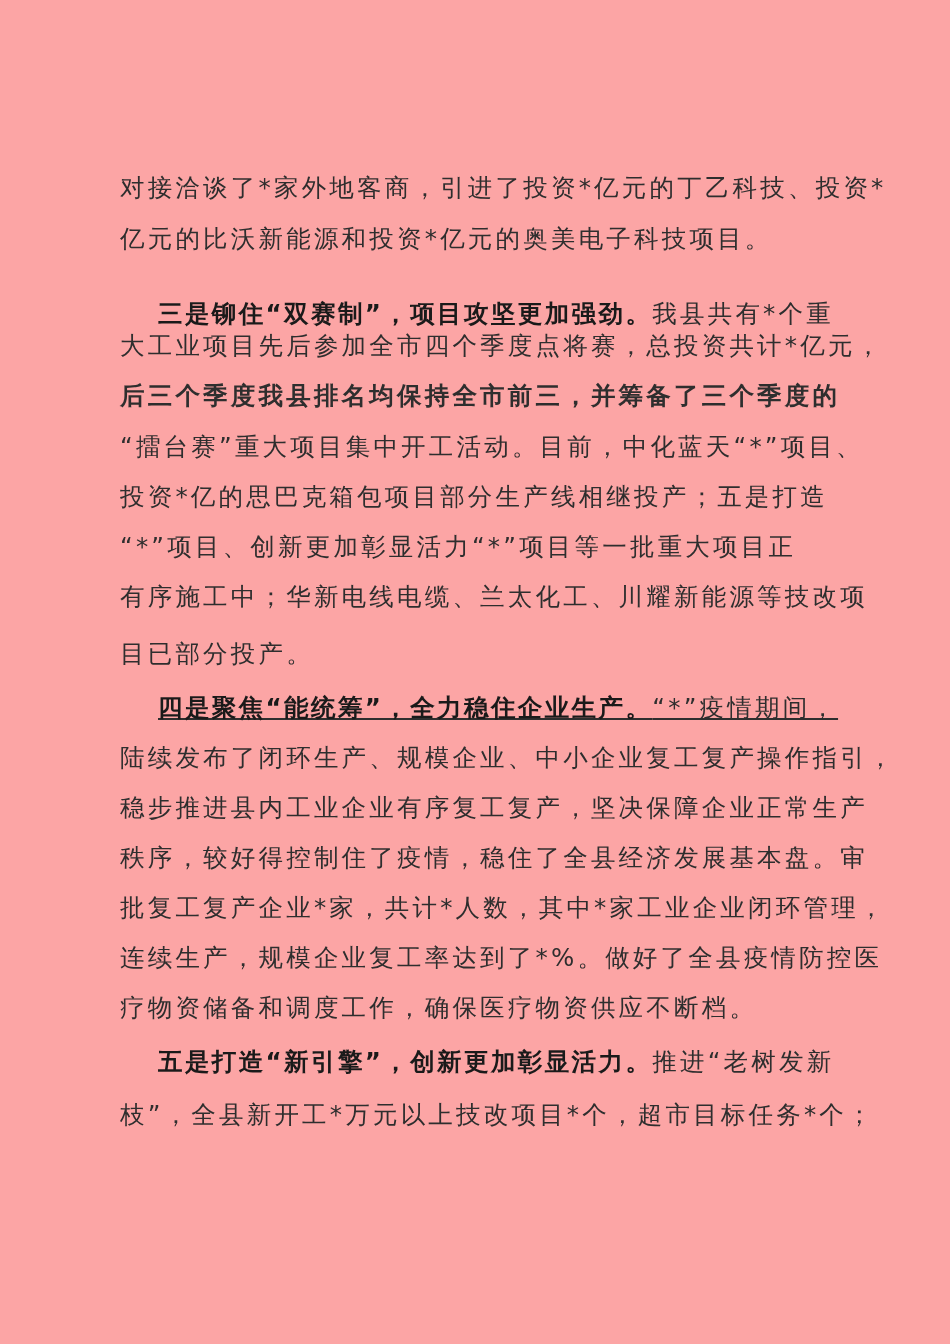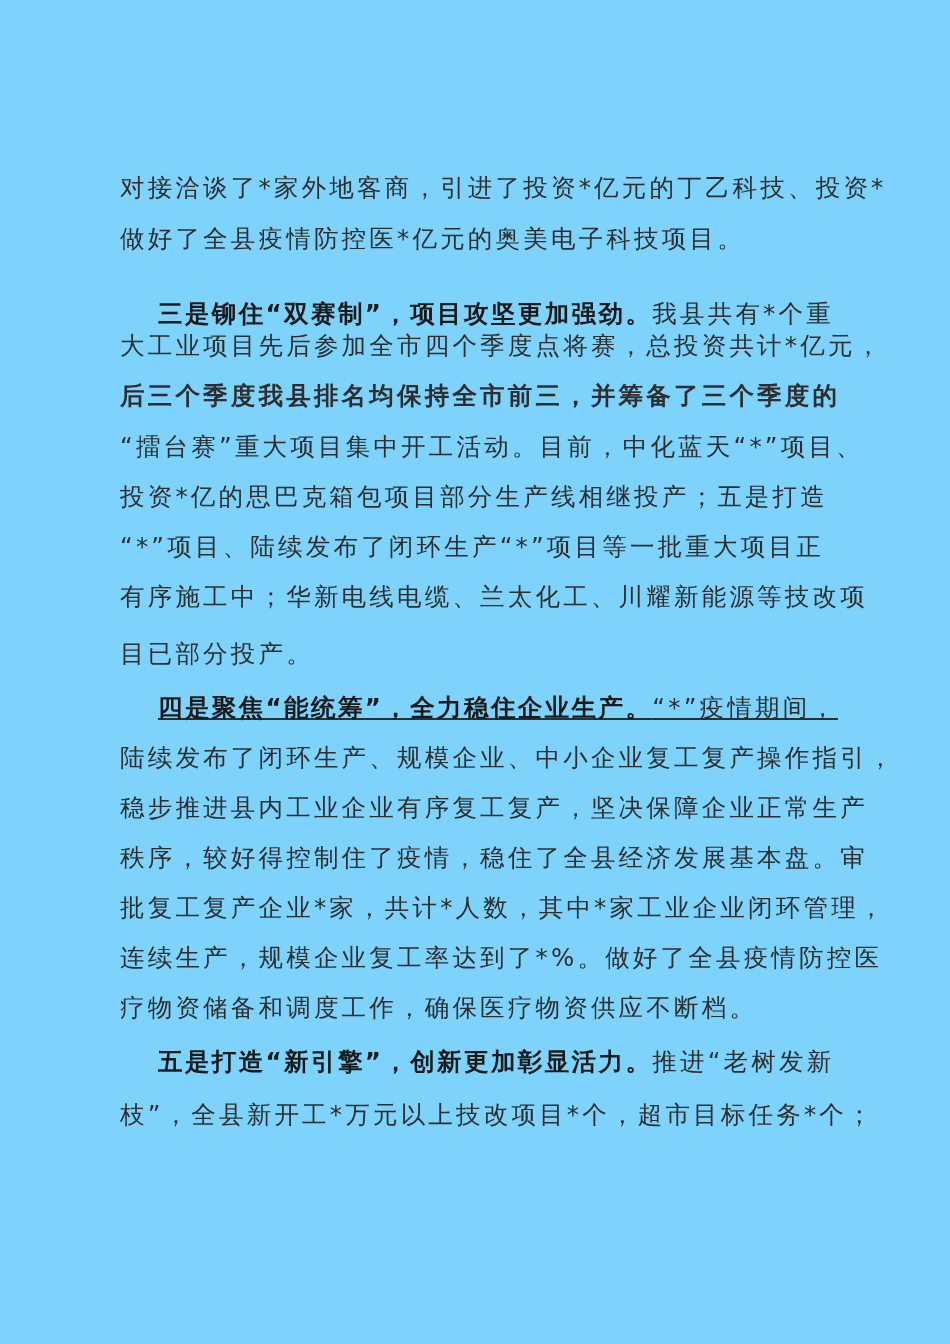--- a/index.html
+++ b/index.html
@@ -13,21 +13,21 @@
       position: relative;
       overflow: hidden;
       font-family: "DejaVu Sans", "Liberation Sans", sans-serif;
       color: #2a2a2a;
     }
     .page {
       position: absolute;
       left: 0; top: 0;
       width: 950px;
       height: 1344px;
-      background: #7dd3fc;
+      background: #fca5a5;
     }
     .line {
       position: absolute;
       left: 120px;
       width: 720px;
       height: 34px;
       font-size: 24.5px;
       line-height: 34px;
       white-space: nowrap;
       letter-spacing: 3.2px;
@@ -39,30 +39,30 @@
       color: #1a1a1a;
       letter-spacing: 2.4px;
     }
   </style>
 </head>
 <body>
 
 <div class="page">
 
   <div class="line" style="top:171px;">对接洽谈了*家外地客商，引进了投资*亿元的丁乙科技、投资*</div>
-  <div class="line" style="top:222px;">做好了全县疫情防控医*亿元的奥美电子科技项目。</div>
+  <div class="line" style="top:222px;">亿元的比沃新能源和投资*亿元的奥美电子科技项目。</div>
 
   <div class="line indent" style="top:281px;margin-top:16px;">
     <span class="lead">三是铆住“双赛制”，项目攻坚更加强劲。</span><span>我县共有*个重</span>
   </div>
   <div class="line" style="top:329px;">大工业项目先后参加全市四个季度点将赛，总投资共计*亿元，</div>
   <div class="line" style="top:379px;font-weight:bold;">后三个季度我县排名均保持全市前三，并筹备了三个季度的</div>
   <div class="line" style="top:430px;">“擂台赛”重大项目集中开工活动。目前，中化蓝天“*”项目、</div>
   <div class="line" style="top:480px;">投资*亿的思巴克箱包项目部分生产线相继投产；五是打造</div>
-  <div class="line" style="top:530px;">“*”项目、陆续发布了闭环生产“*”项目等一批重大项目正</div>
+  <div class="line" style="top:530px;">“*”项目、创新更加彰显活力“*”项目等一批重大项目正</div>
   <div class="line" style="top:580px;">有序施工中；华新电线电缆、兰太化工、川耀新能源等技改项</div>
   <div class="line" style="top:630px;margin-top:7px;">目已部分投产。</div>
 
   <div class="line indent" style="top:691px;text-decoration:underline;">
     <span class="lead">四是聚焦“能统筹”，全力稳住企业生产。</span><span>“*”疫情期间，</span>
   </div>
   <div class="line" style="top:741px;">陆续发布了闭环生产、规模企业、中小企业复工复产操作指引，</div>
   <div class="line" style="top:791px;">稳步推进县内工业企业有序复工复产，坚决保障企业正常生产</div>
   <div class="line" style="top:841px;text-align:center;">秩序，较好得控制住了疫情，稳住了全县经济发展基本盘。审</div>
   <div class="line" style="top:891px;">批复工复产企业*家，共计*人数，其中*家工业企业闭环管理，</div>

